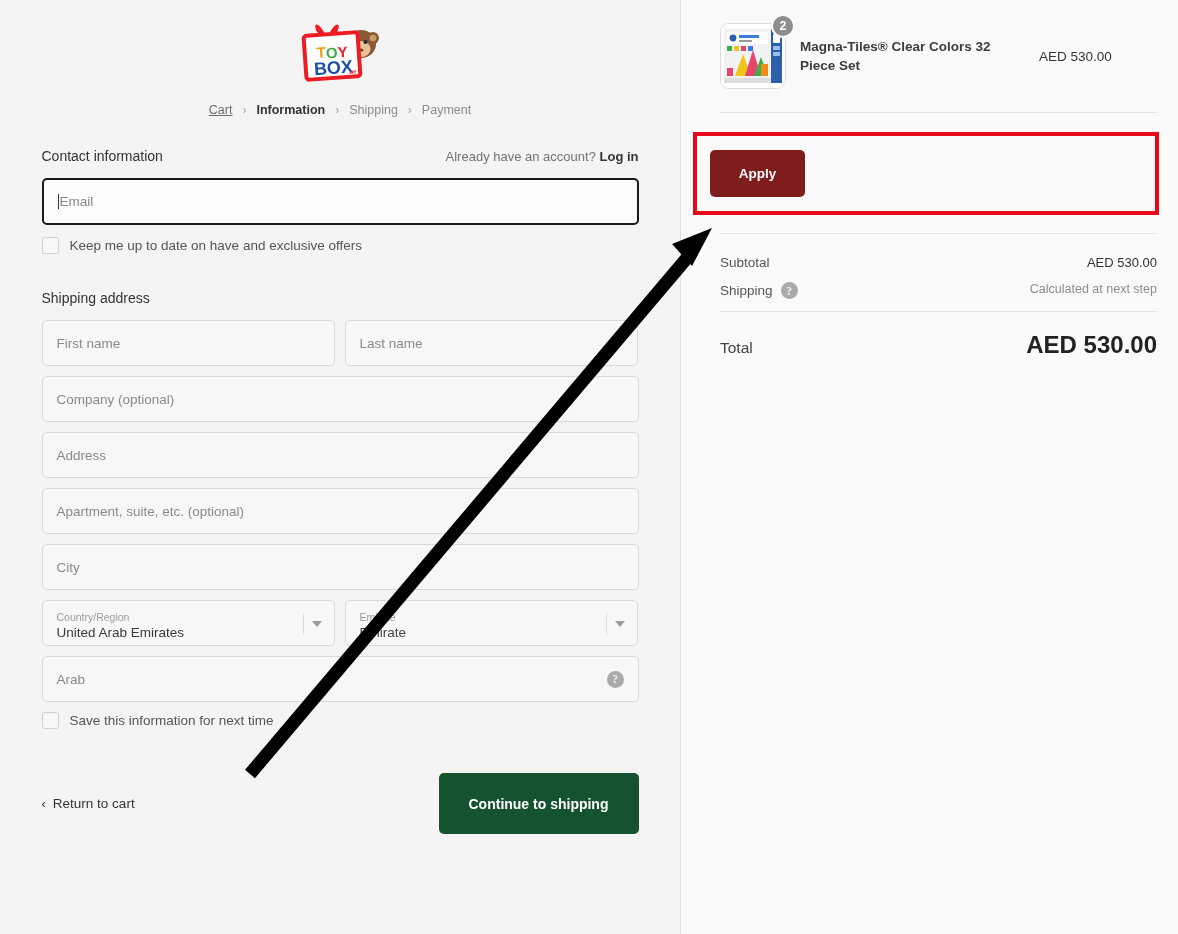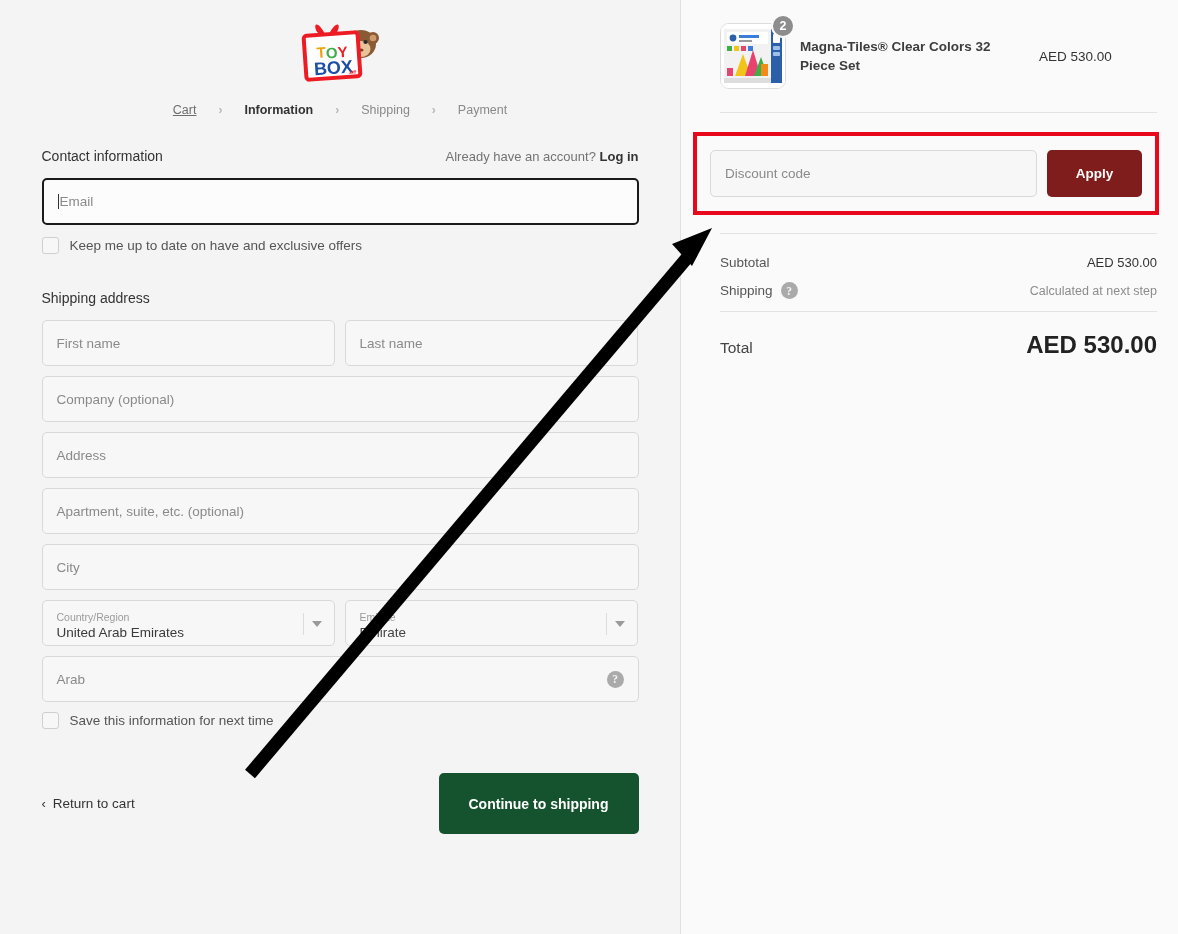--- a/index.html
+++ b/index.html
@@ -20,21 +20,21 @@
   }
   .left-inner { width: 597px; margin: 0 auto; padding-top: 14px; }
 
   
   .logo-wrap { display: flex; justify-content: center; margin-bottom: 14px; }
   .logo { width: 82px; height: 74px; position: relative; }
 
   
   .breadcrumb {
     display: flex; align-items: center; justify-content: center;
-    gap: 22px; font-size: 12.5px; margin-bottom: 30px; height: 16px;
+    gap: 10px; font-size: 12.5px; margin-bottom: 30px; height: 16px;
   }
   .crumb { color: #8a8a8a; }
   .crumb.done { color: #6d6d6d; }
   .crumb.current { color: #333333; font-weight: bold; }
   .crumb-sep { color: #b7b7b7; font-size: 12px; font-weight: bold; }
 
   
   .sec-head-row {
     display: flex; align-items: baseline; justify-content: space-between;
     margin-bottom: 14px;
@@ -176,21 +176,21 @@
   .apply-btn {
     width: 95px; height: 47px;
     background: #7f1d1d; color: #fdfdfd;
     font-size: 13.5px; font-weight: bold;
     border: none; border-radius: 5px; cursor: default;
     font-family: "Liberation Sans", sans-serif;
   }
 
   .totals { margin-top: 21px; }
   .total-row {
-    display: flex; align-items: center; justify-content: space-between;
+    display: flex; justify-content: space-between;
     margin-bottom: 12px;
   }
   .total-label { font-size: 13.5px; color: #555555; display: flex; align-items: center; gap: 8px; }
   .total-value { font-size: 13px; color: #333333; }
   .total-value.muted { color: #8c8c8c; font-size: 12.5px; }
   .grand-divider { height: 1px; background: #e3e3e3; margin: 12px 0 19px 0; }
   .grand-row { display: flex; align-items: baseline; justify-content: space-between; }
   .grand-label { font-size: 15.5px; color: #444444; }
   .grand-value { font-size: 24px; color: #222222; font-weight: bold; }
 
@@ -347,21 +347,20 @@
           <div class="qty-badge">2</div>
         </div>
         <div class="item-title">Magna-Tiles® Clear Colors 32 Piece Set</div>
         <div class="item-price">AED 530.00</div>
       </div>
 
       <div class="divider"></div>
 
       <div class="discount-highlight">
         <div class="discount-row">
-          <div class="discount-input">Discount code</div>
           <button class="apply-btn">Apply</button>
         </div>
       </div>
 
       <div class="divider" style="margin-top:18px;"></div>
 
       <div class="totals">
         <div class="total-row">
           <span class="total-label">Subtotal</span>
           <span class="total-value">AED 530.00</span>

